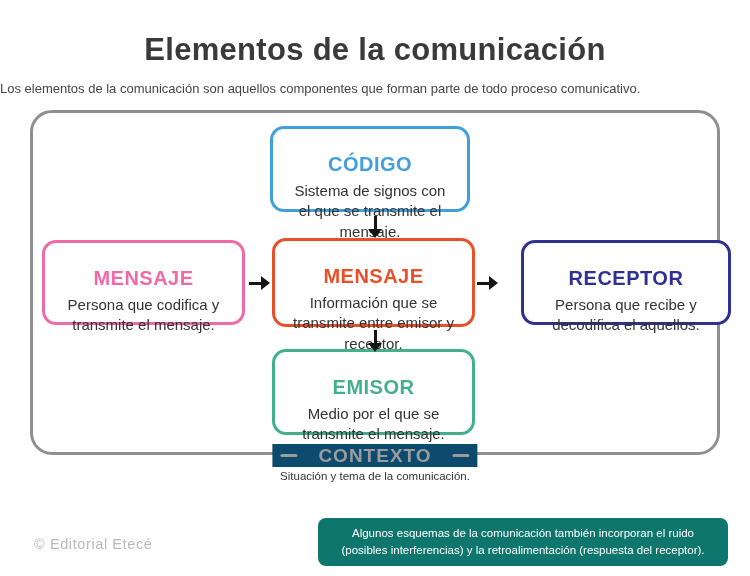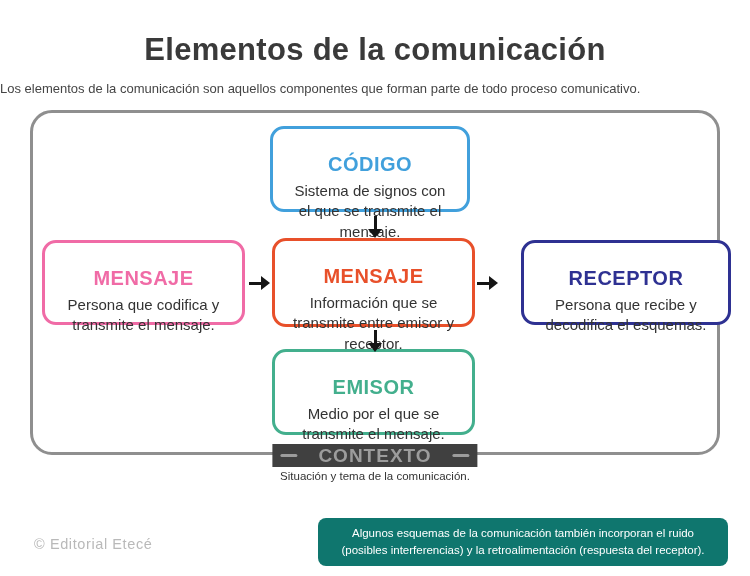--- a/index.html
+++ b/index.html
@@ -40,21 +40,21 @@
   .head-down { width:0; height:0; border-left:7px solid transparent; border-right:7px solid transparent; border-top:9px solid #151515; }
   .shaft-h { width:12px; height:3px; background:#151515; }
   .head-right { width:0; height:0; border-top:7px solid transparent; border-bottom:7px solid transparent; border-left:9px solid #151515; }
   .arrow-d1 { left:368px; top:216px; }
   .arrow-d2 { left:368px; top:330px; }
   .arrow-r1 { left:249px; top:276px; }
   .arrow-r2 { left:477px; top:276px; }
 
   .contexto-label {
     position:absolute; left:50%; top:444px; transform:translateX(-50%);
-    background:#404040; display:flex; align-items:center; gap:21px;
+    background:#0c4a6e; display:flex; align-items:center; gap:21px;
     padding:0 8px; height:23px;
   }
   .ctx-dash { width:17px; height:3px; background:#9c9c9c; border-radius:2px; }
   .ctx-text { font-size:19px; font-weight:bold; letter-spacing:1px; color:#9c9c9c; }
   .contexto-desc {
     position:absolute; top:470px; left:0; width:100%;
     text-align:center; font-size:11.5px; color:#333;
   }
   .copyright {
     position:absolute; left:34px; top:536px;
@@ -87,21 +87,21 @@
     <div class="node-desc">Persona que codifica y transmite el mensaje.</div>
   </div>
 
   <div class="node node-mensaje" style="border-color: rgb(232, 80, 42);">
     <div class="node-title" style="color: rgb(232, 80, 42);">MENSAJE</div>
     <div class="node-desc">Información que se transmite entre emisor y receptor.</div>
   </div>
 
   <div class="node node-receptor" style="border-color: rgb(46, 49, 146);">
     <div class="node-title" style="color: rgb(46, 49, 146);">RECEPTOR</div>
-    <div class="node-desc">Persona que recibe y decodifica el esquemas.</div>
+    <div class="node-desc">Persona que recibe y decodifica el aquellos.</div>
   </div>
 
   <div class="node node-canal" style="border-color: rgb(67, 175, 141);">
     <div class="node-title" style="color: rgb(67, 175, 141);">EMISOR</div>
     <div class="node-desc">Medio por el que se transmite el mensaje.</div>
   </div>
 
   <div class="arrow arrow-v arrow-d1">
     <div class="shaft-v"></div>
     <div class="head-down"></div>

